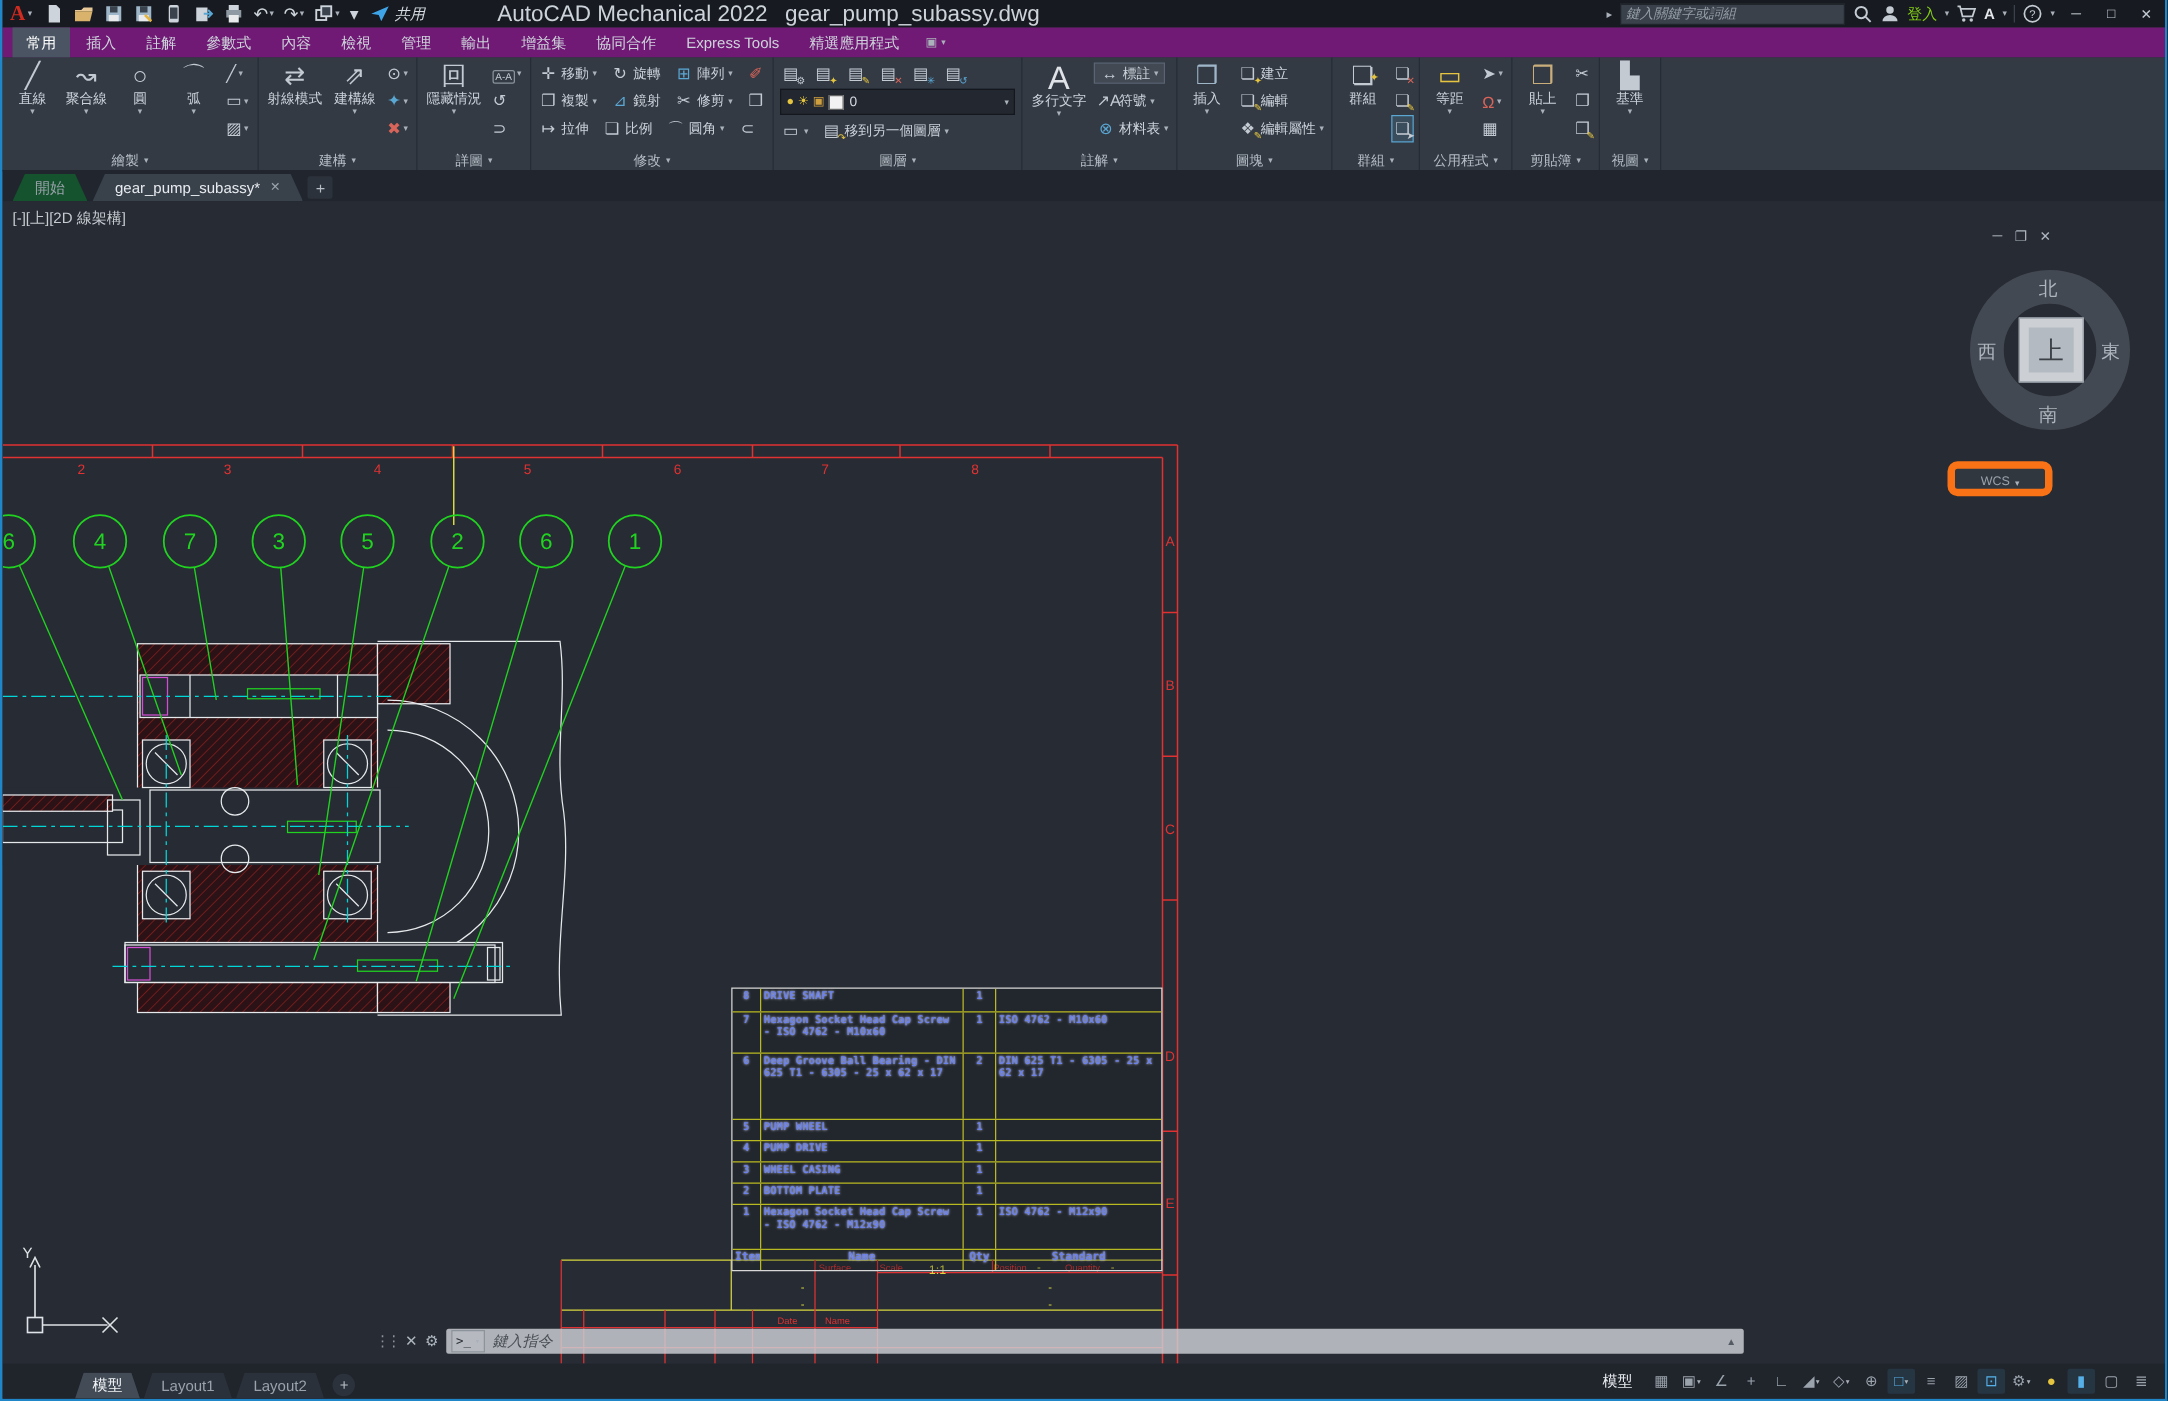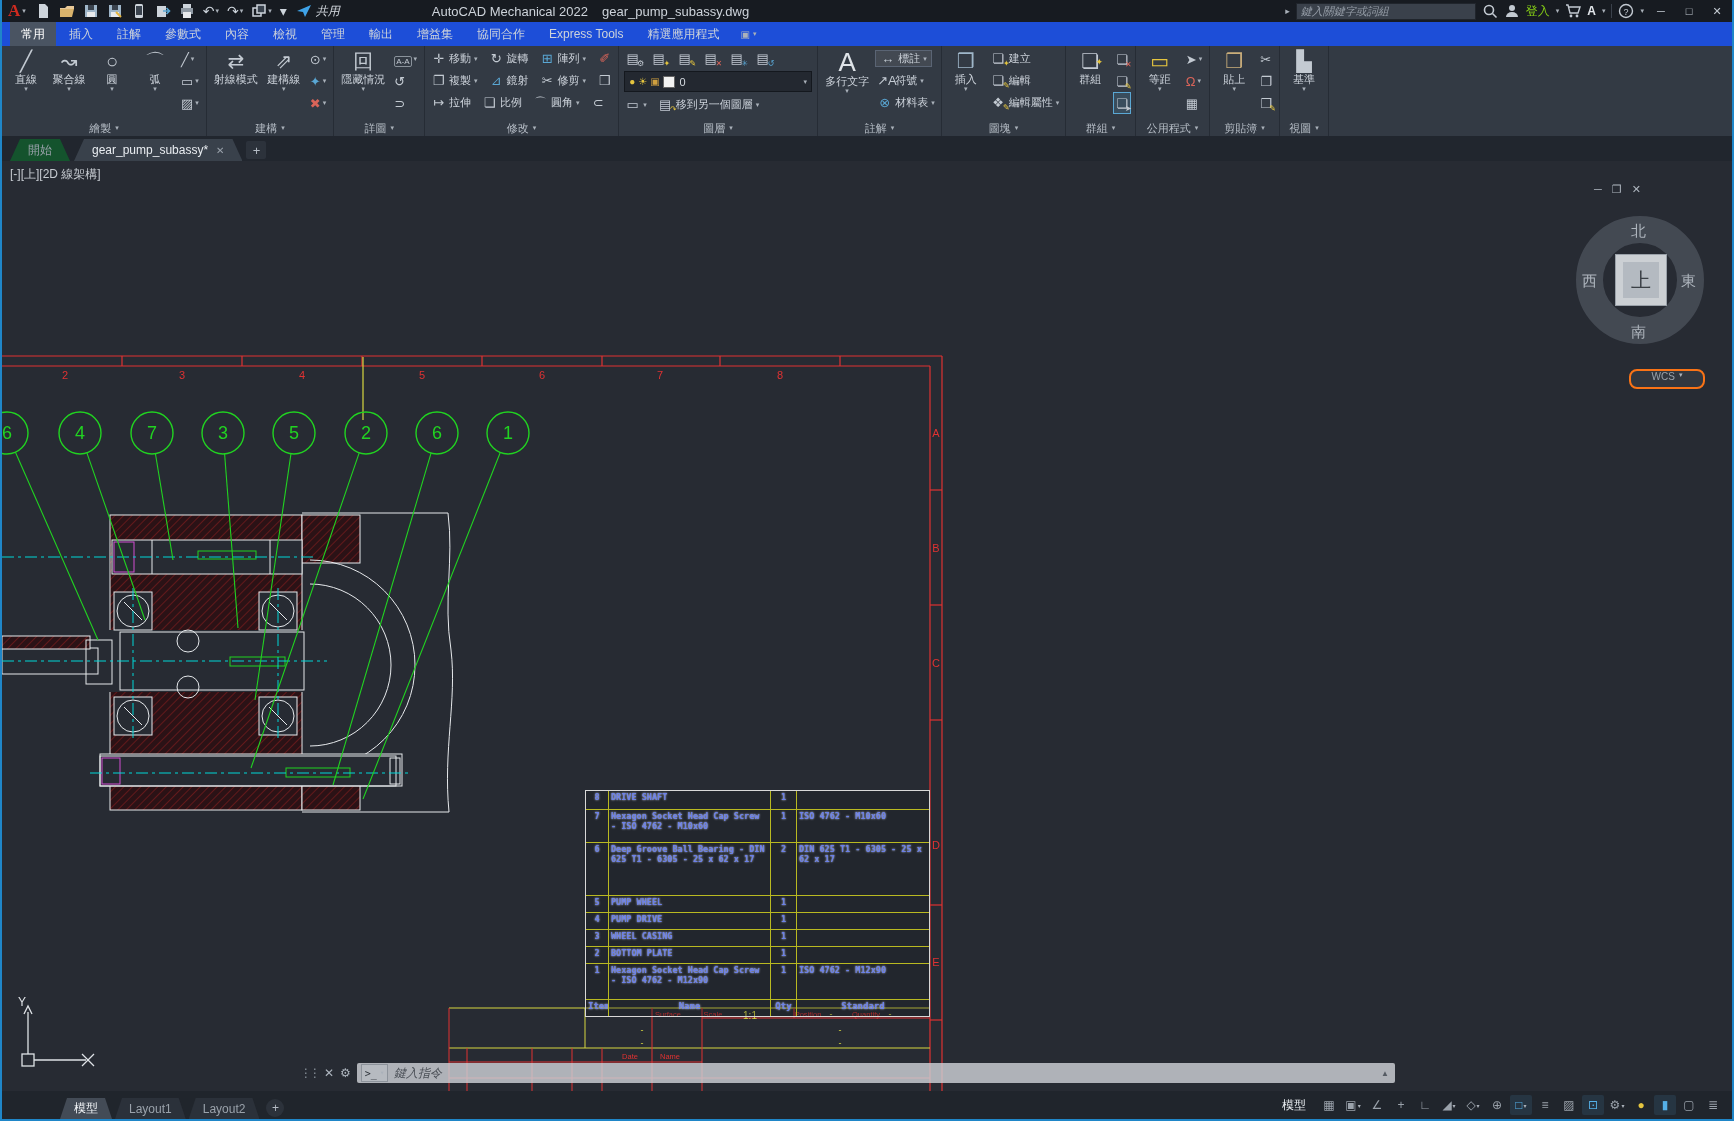--- a/index.html
+++ b/index.html
@@ -8,34 +8,34 @@
        background:#272b33;box-sizing:border-box;
        border-left:2px solid #1f86c8;border-right:2px solid #1f86c8;border-bottom:2px solid #1f86c8;}
   
   .titlebar{position:absolute;left:0;top:0;right:0;height:22px;background:#171b21;display:flex;align-items:center;color:#c3cad2;font-size:12px;}
   .logo{display:flex;align-items:center;padding:0 6px;gap:2px;}
   .logoA{color:#d02b20;font-weight:bold;font-size:17px;line-height:20px;font-family:"Liberation Serif",serif;}
   .qat{display:flex;align-items:center;gap:2px;}
   .qbtn{display:flex;align-items:center;height:20px;padding:0 3px;gap:1px;color:#cdd4db;font-size:14px;}
   .qbtn svg{display:block}
   .share{display:flex;align-items:center;gap:4px;margin-left:6px;color:#d6dbe1;font-style:italic;}
-  .titletext{margin-left:92px;white-space:nowrap;color:#cdd3da;font-size:13px;}
+  .titletext{margin-left:58px;white-space:nowrap;color:#cdd3da;font-size:18px;}
   .titletext .doc{margin-left:14px;}
   .tright{position:absolute;right:0;top:0;height:22px;display:flex;align-items:center;gap:6px;padding-right:4px;}
   .expand{font-size:9px;color:#aab1ba;}
   .searchbox input{width:170px;height:15px;background:#3a414b;border:1px solid #20252c;color:#cfd5dc;font-style:italic;font-size:11px;padding:0 4px;outline:none;font-family:inherit;}
   .searchbox input::placeholder{color:#949ca6;font-style:italic;}
   .ticon{display:flex;align-items:center;}
   .signin{color:#84cc16;}
   .aicon{font-weight:bold;color:#e3e7eb;}
   .sep{width:1px;height:14px;background:#3a414b;}
   .winbtn{width:22px;text-align:center;font-size:11px;color:#c3cad2;}
   .dd{font-size:7px;color:#aab1ba;}
   
-  .ribbontabs{position:absolute;left:0;top:22px;right:0;height:24px;background:#1d4ed8;display:flex;align-items:stretch;padding-left:8px;gap:2px;}
+  .ribbontabs{position:absolute;left:0;top:22px;right:0;height:24px;background:#701a75;display:flex;align-items:stretch;padding-left:8px;gap:2px;}
   .rtab{display:flex;align-items:center;padding:0 11px;font-size:12px;color:#cdd3da;}
   .rtab.active{background:#4a5462;color:#ffffff;}
   .rtaboverflow{display:flex;align-items:center;gap:3px;padding:0 8px;color:#aab1ba;font-size:10px;}
   
   .ribbon{position:absolute;left:0;top:46px;right:0;height:90px;background:#333a44;display:flex;align-items:stretch;border-bottom:1px solid #181d23;}
   .panel{display:flex;flex-direction:column;border-right:1px solid #262c35;padding:2px 5px 0;}
   .pbody{flex:1;display:flex;gap:5px;align-items:flex-start;}
   .pbody.stack{flex-direction:column;gap:1px;align-items:stretch;}
   .plabel{height:16px;display:flex;align-items:center;justify-content:center;gap:4px;font-size:11px;color:#b6bdc6;}
   .bigbtn{display:flex;flex-direction:column;align-items:center;min-width:34px;max-width:52px;padding:1px 2px;}
@@ -67,21 +67,21 @@
   .canvas{position:absolute;left:0;top:161px;right:0;height:930px;background:#272b33;overflow:hidden;}
   .drawsvg{position:absolute;left:0;top:0;}
   .vplabel{position:absolute;left:8px;top:5px;font-size:12px;color:#c6cbd1;}
   .docwin{position:absolute;left:1592px;top:22px;display:flex;gap:10px;color:#aeb6bf;font-size:11px;}
   .viewcube{position:absolute;left:1574px;top:55px;width:128px;height:128px;}
   .vcring{position:absolute;left:0;top:0;width:74px;height:74px;border:27px solid rgba(86,94,104,.6);border-radius:50%;}
   .vclabel{position:absolute;color:#aeb5bd;font-size:15px;}
   .vcn{left:55px;top:6px;} .vcs{left:55px;top:107px;} .vcw{left:6px;top:56px;} .vce{left:105px;top:56px;}
   .vcface{position:absolute;left:39px;top:38px;width:50px;height:50px;background:#ccd0d4;border:1px solid #9aa1a9;display:flex;align-items:center;justify-content:center;}
   .vcinner{width:36px;height:36px;background:#b4bac1;display:flex;align-items:center;justify-content:center;font-size:20px;color:#3b4046;}
-  .wcs{position:absolute;left:1627px;top:208px;width:72px;height:16px;border:2px solid #f97316;border-radius:8px;color:#9aa2ab;font-size:10px;display:flex;align-items:flex-start;justify-content:center;gap:4px;background:rgba(70,76,85,.35);}
+  .wcs{position:absolute;left:1556px;top:208px;width:72px;height:16px;border:6px solid #f97316;border-radius:8px;color:#9aa2ab;font-size:10px;display:flex;align-items:flex-end;justify-content:center;gap:4px;background:rgba(70,76,85,.35);}
   
   .bom{position:absolute;left:583px;top:629px;width:345px;border:1.5px solid #d8d8d8;box-sizing:border-box;background:rgba(20,22,28,.25);}
   .bomrow{display:grid;grid-template-columns:22px 162px 26px 1fr;border-top:1px solid #b9b921;}
   .bomrow:first-child{border-top:none;}
   .bomcell{border-left:1px solid #b9b921;padding:1px 2px;font-family:"DejaVu Sans Mono",monospace;font-size:8.5px;font-weight:bold;color:#6b80ea;text-shadow:0 0 2px rgba(225,233,255,.95);line-height:1.2;overflow:hidden;}
   .bomcell:first-child{border-left:none;text-align:center;}
   .bomcell.qty{text-align:center;}
   .bomhead .bomcell{text-align:center;font-size:9px;}
   
   .cmdbar{position:absolute;left:298px;top:899px;width:1095px;height:26px;display:flex;align-items:center;gap:6px;}

